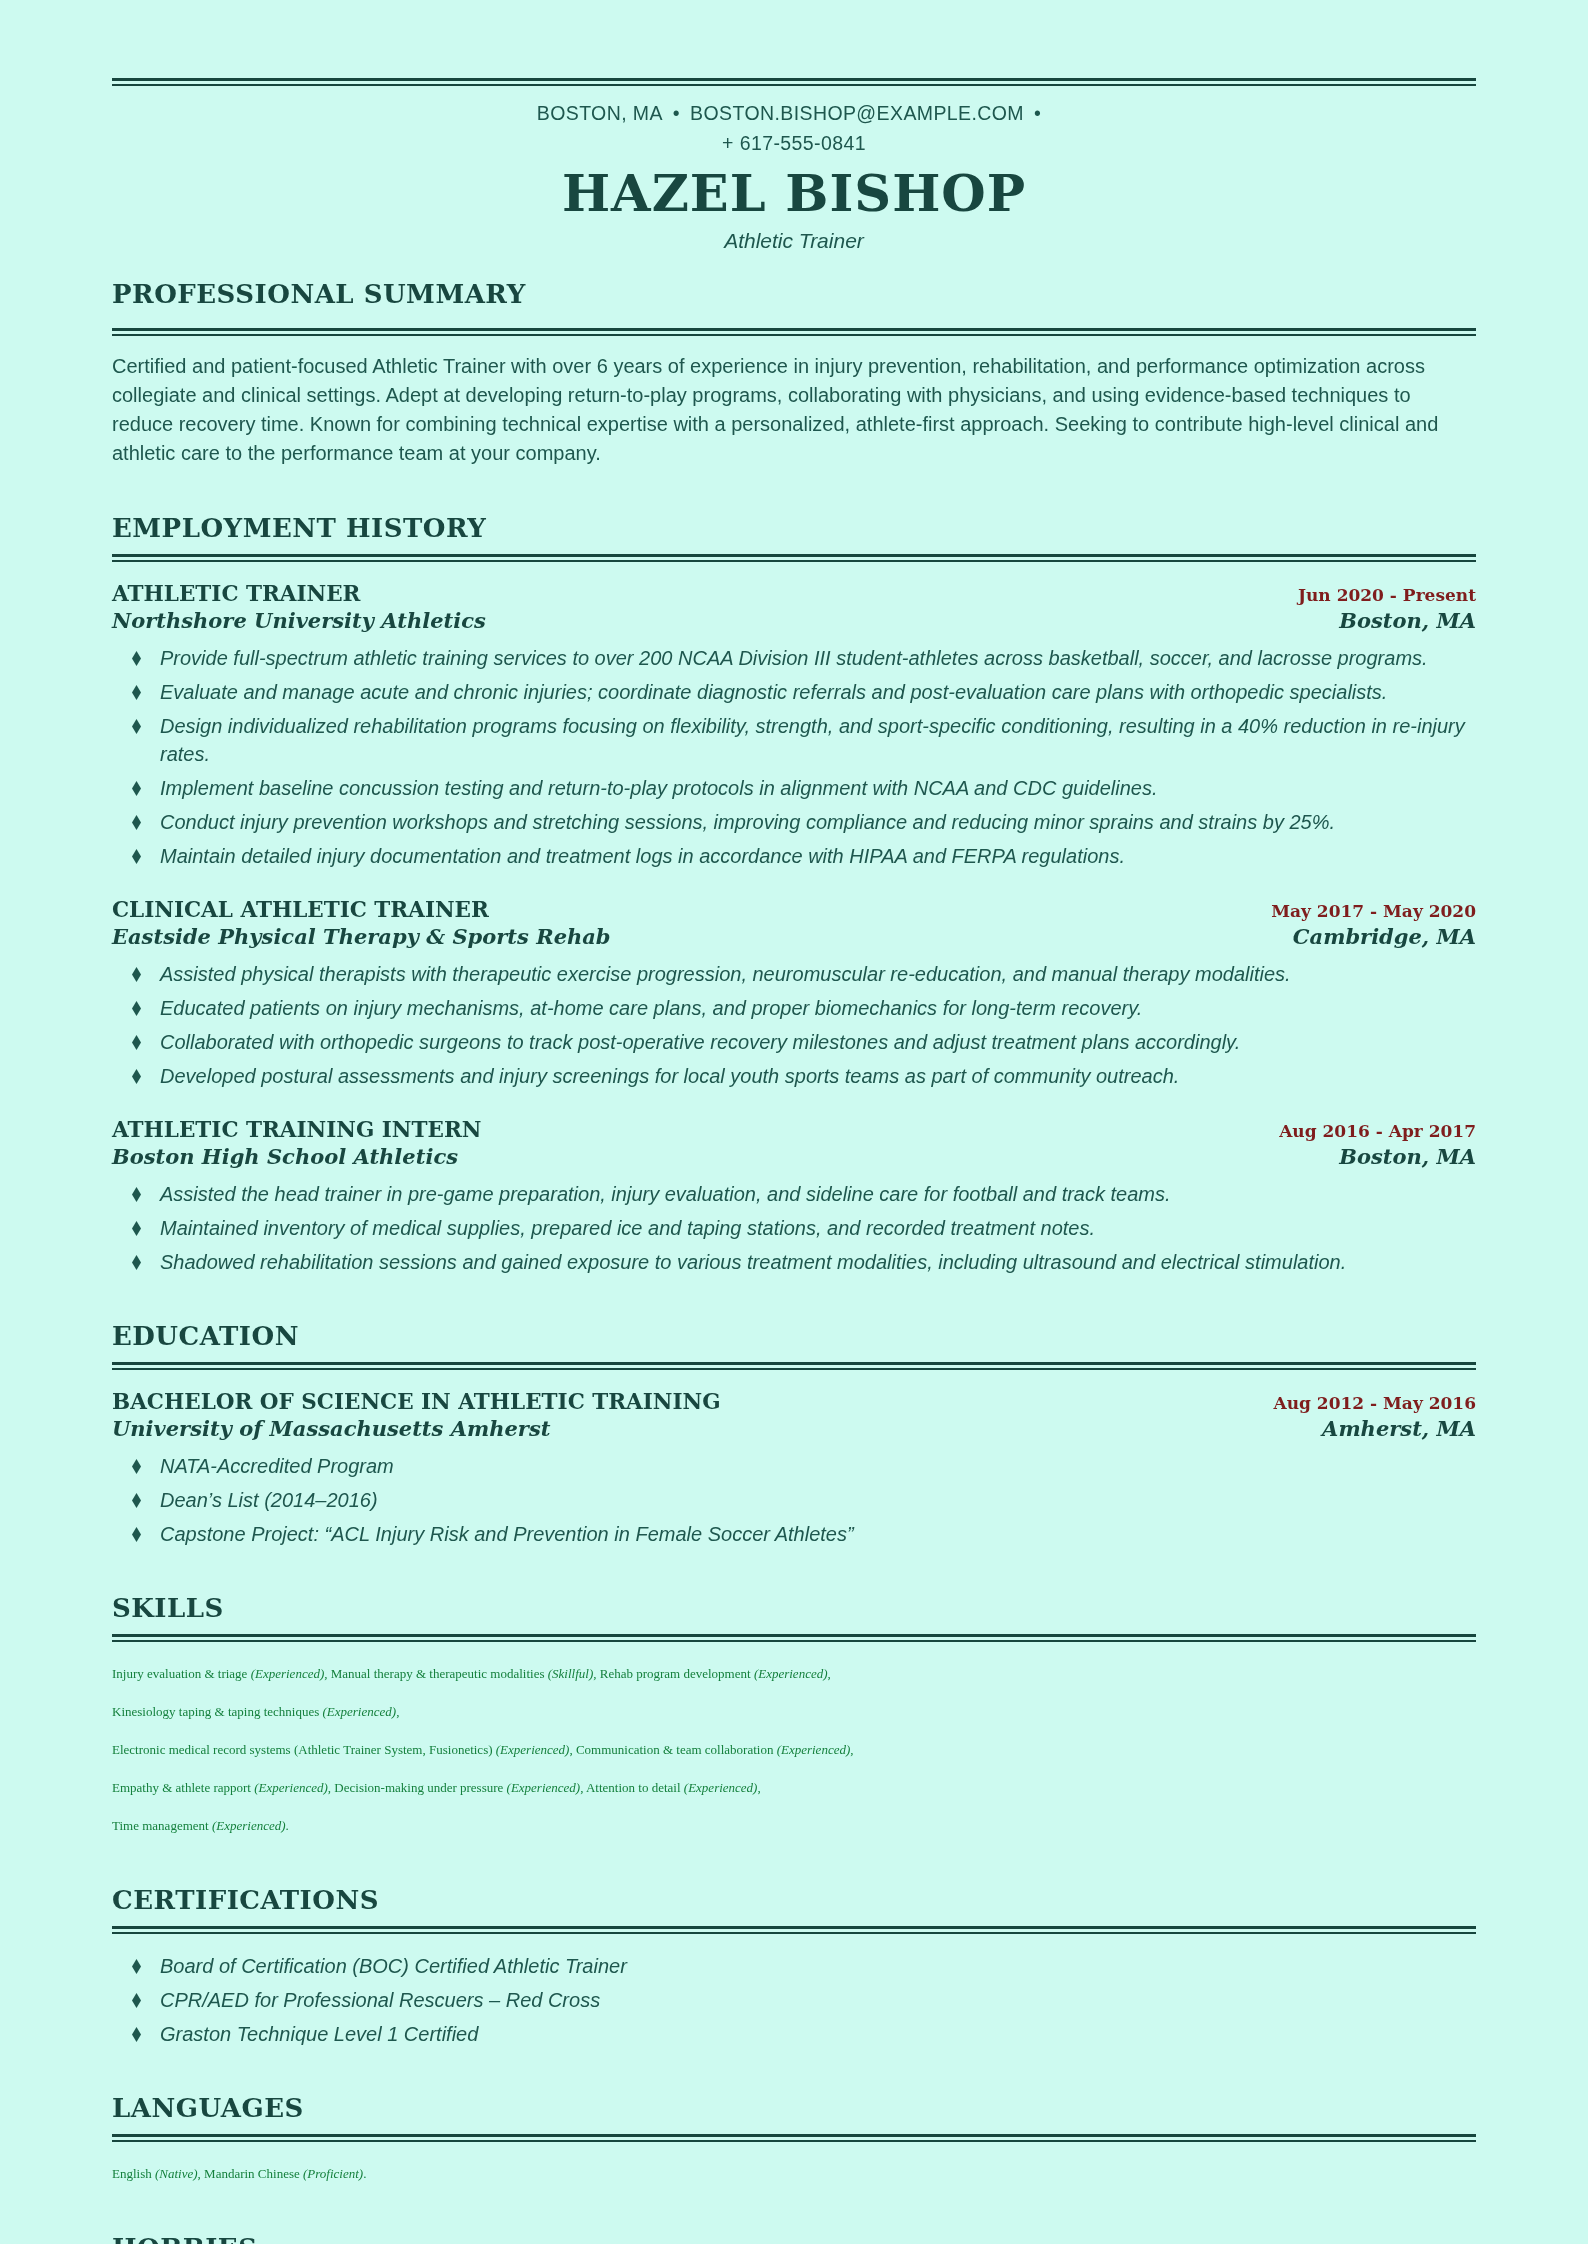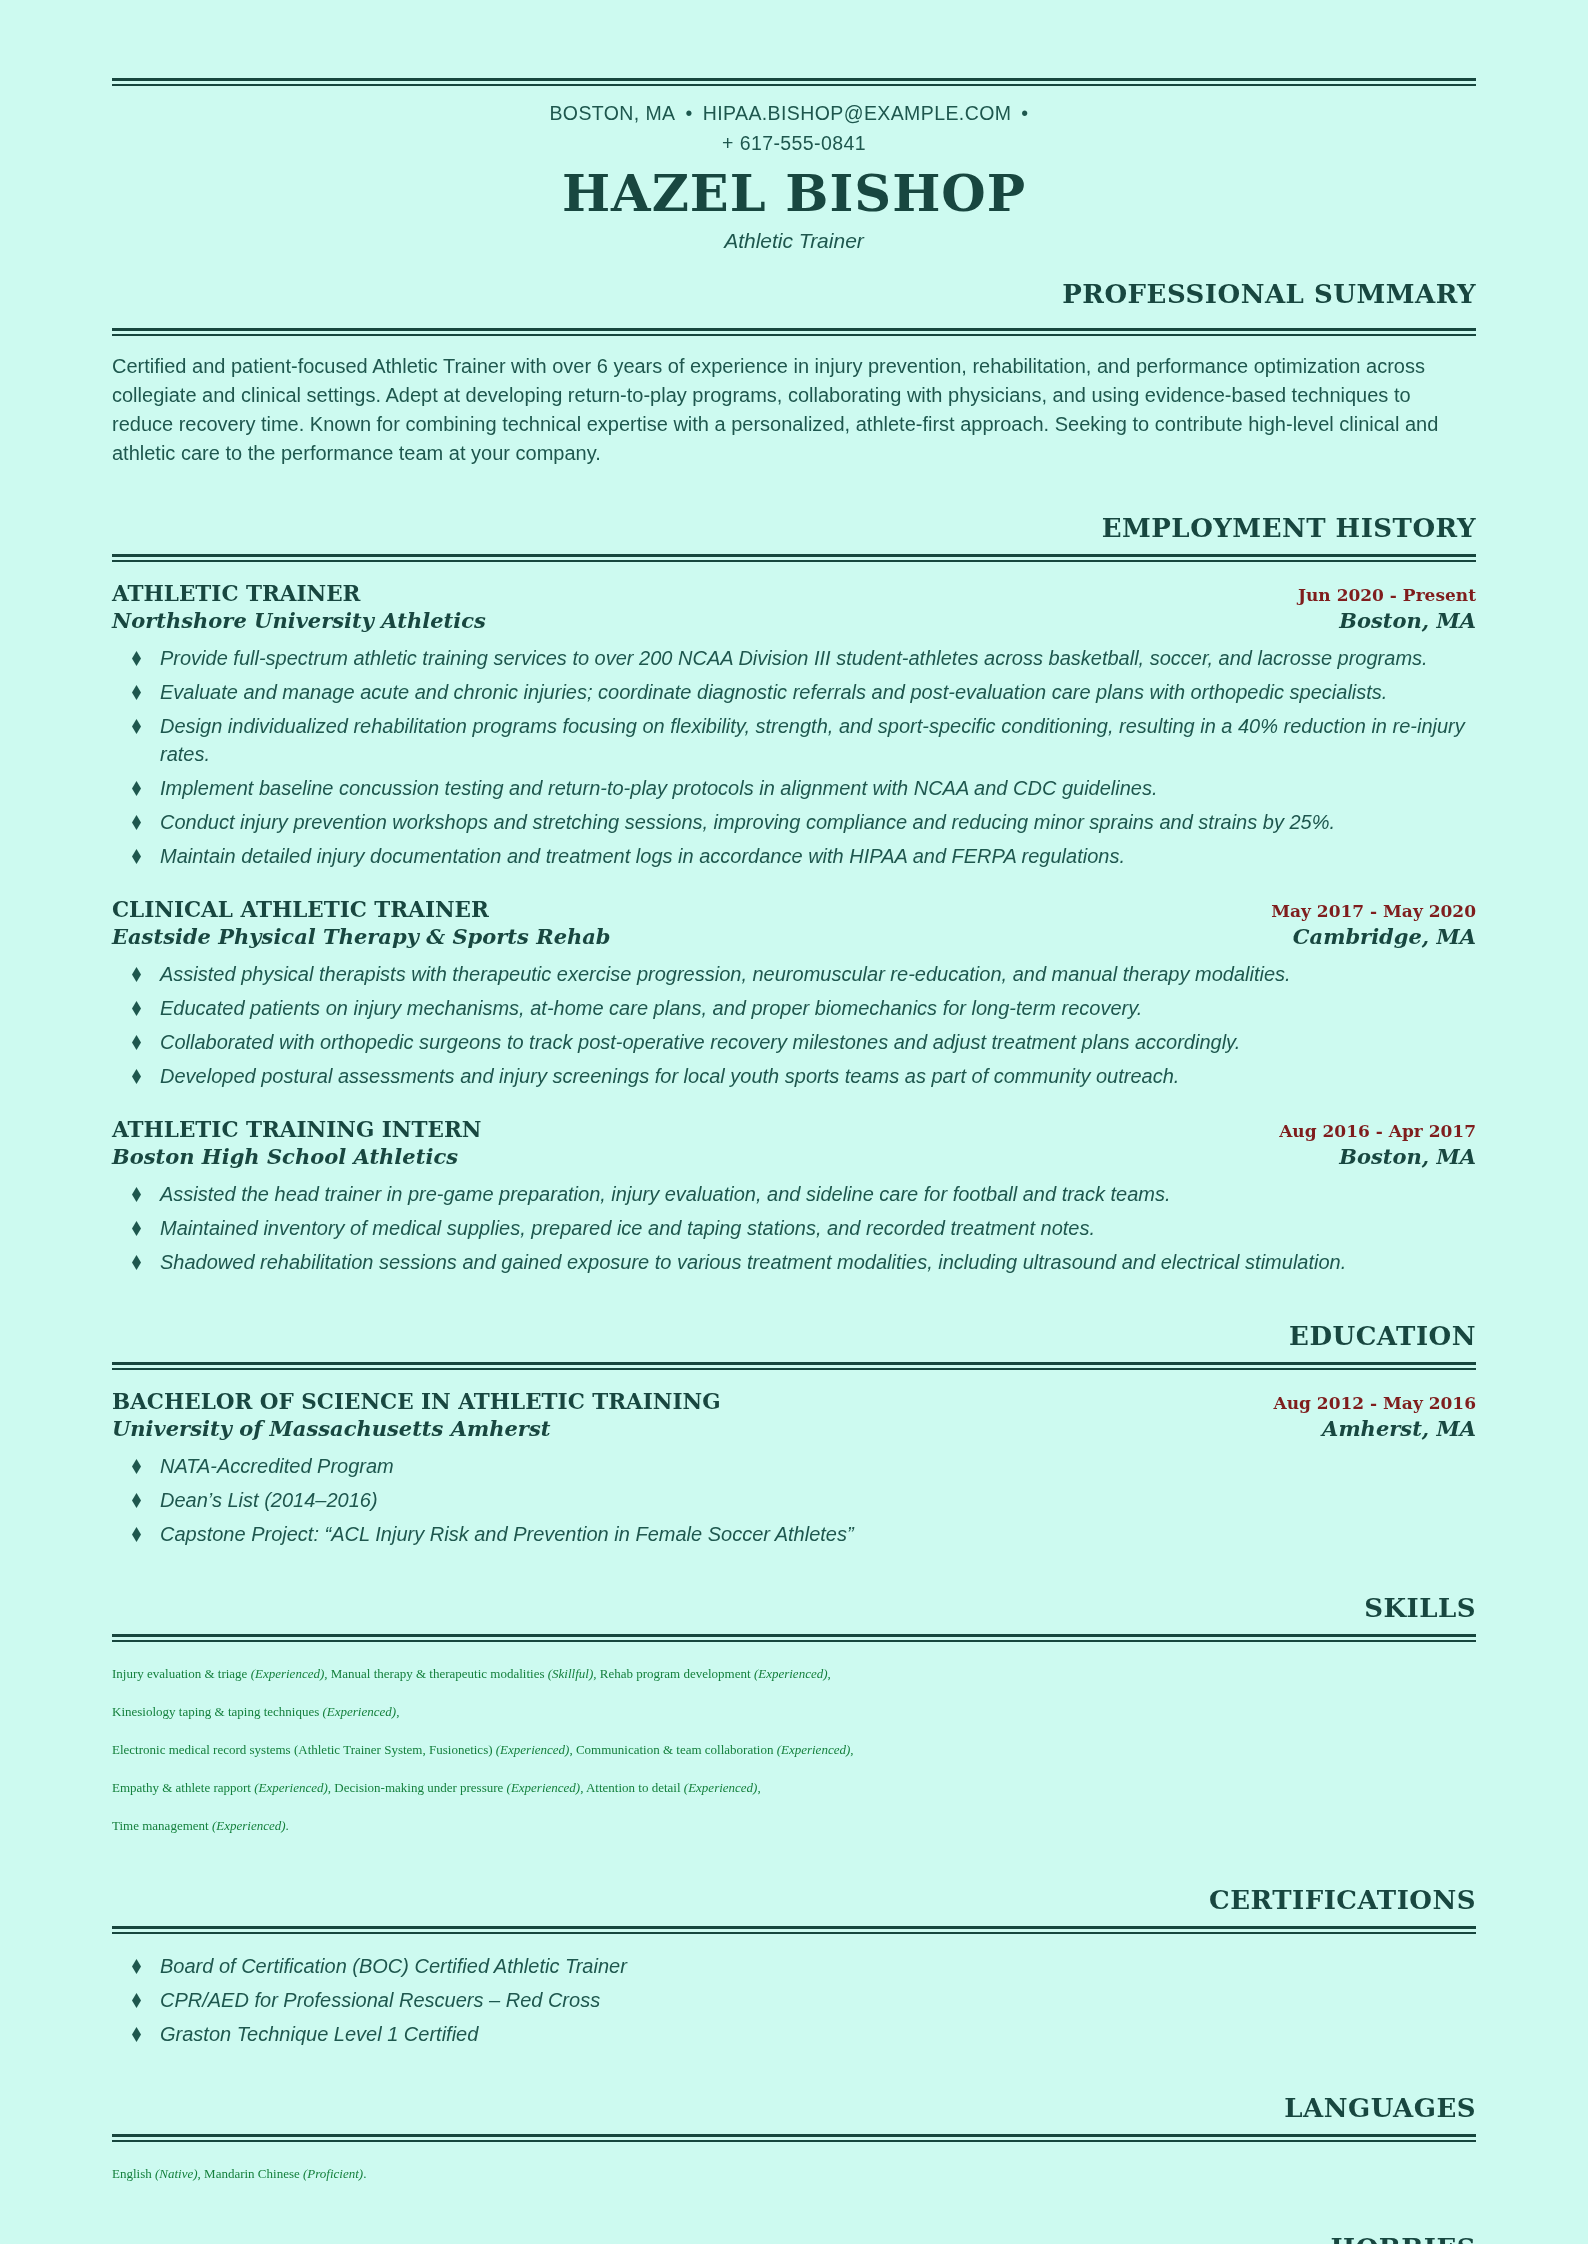--- a/index.html
+++ b/index.html
@@ -55,21 +55,21 @@
   .subtitle {
     text-align: center;
     font-style: italic;
     font-size: 21px;
     color: #1e574e;
     margin-top: 6px;
     line-height: 26px;
   }
 
   .section-heading {
-    text-align: right;
+    text-align: left;
     font-family: "DejaVu Serif", "Liberation Serif", serif;
     font-weight: 700;
     font-size: 26px;
     color: #184740;
     letter-spacing: 0.5px;
     margin: 0;
     line-height: 32px;
   }
   .mt-sum  { margin-top: 24px; }
   .mt-sect { margin-top: 44px; }
@@ -150,21 +150,21 @@
 </head>
 <body>
 
 <div class="page">
   <div class="content">
 
     <div class="hrule rule-top"></div>
 
     <header>
       <div class="contact">
-        <span>BOSTON, MA</span><span class="sep">•</span><span>HIPAA.BISHOP@EXAMPLE.COM</span><span class="sep">•</span>
+        <span>BOSTON, MA</span><span class="sep">•</span><span>BOSTON.BISHOP@EXAMPLE.COM</span><span class="sep">•</span>
       </div>
       <div class="contact" style="margin-top:0">
         <span>+ 617-555-0841</span>
       </div>
       <h1 class="name" style="margin:6px 0 0 0;">HAZEL BISHOP</h1>
       <div class="subtitle">Athletic Trainer</div>
     </header>
 
     <h2 class="section-heading mt-sum">PROFESSIONAL SUMMARY</h2>
     <div class="hrule rule-under"></div>

